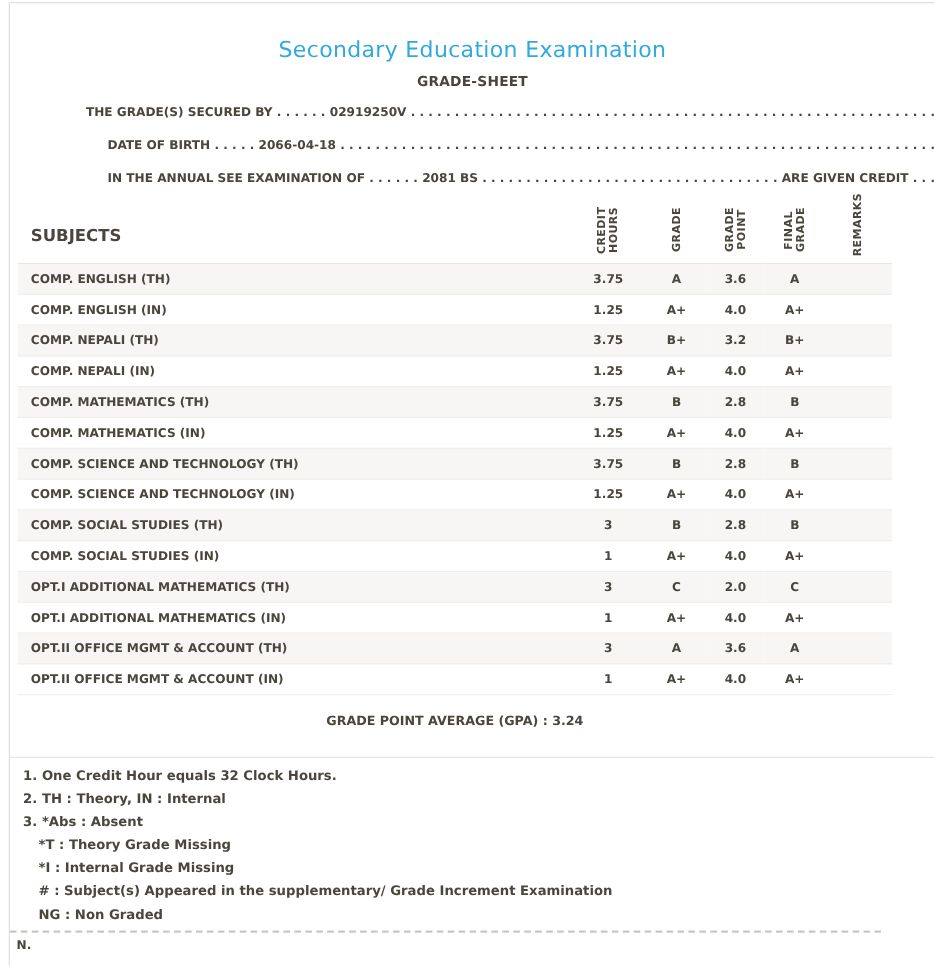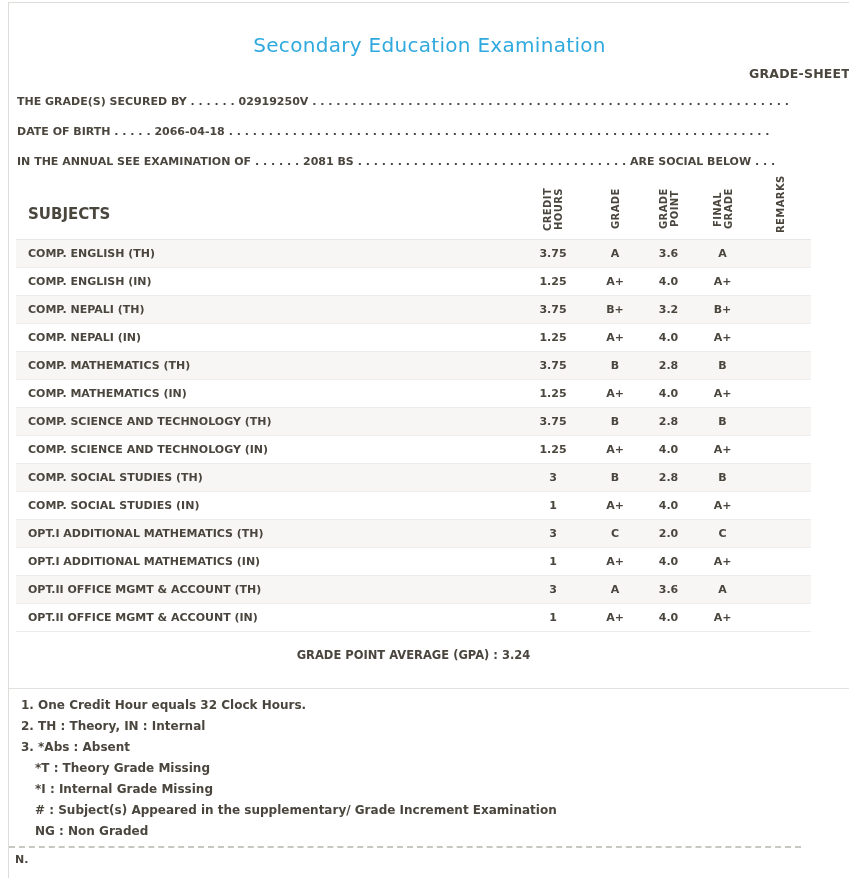--- a/index.html
+++ b/index.html
@@ -12,25 +12,25 @@
   }
   .panel {
     position:absolute; left:8px; top:2px; right:-2px; bottom:-2px;
     border:1px solid #dedcd8; background:#fff;
   }
   .title {
     margin-top:30px; text-align:center; font-size:20px; font-weight:400;
     color:var(--accent); letter-spacing:0.3px;
   }
   .subtitle {
-    margin-top:9px; text-align:right; font-size:12.5px; font-weight:700;
+    margin-top:9px; text-align:center; font-size:12.5px; font-weight:700;
     letter-spacing:0.2px;
   }
   .dotlines { margin:14px 0 0 8px; font-size:11px; font-weight:700; }
-  .dotline { height:13px; margin-bottom:17px; white-space:nowrap; overflow:hidden; }
+  .dotline { height:13px; margin-bottom:17px; white-space:nowrap; overflow:hidden;text-align:right; }
   table.grades {
     border-collapse:collapse; table-layout:fixed; width:795px;
     margin:0 0 0 7px; font-size:11px;
   }
   thead th {
     vertical-align:bottom; padding:0 0 6px 0; font-weight:700;
     border-bottom:1px solid #e9e7e3;
   }
   th.subjects { text-align:left; padding-left:12px; padding-bottom:16px; font-size:15px; }
   .vwrap { display:flex; justify-content:center; }
@@ -77,21 +77,21 @@
       <span>DATE OF BIRTH</span>
       <span>. . . . .</span>
       <span>2066-04-18</span>
       <span>. . . . . . . . . . . . . . . . . . . . . . . . . . . . . . . . . . . . . . . . . . . . . . . . . . . . . . . . . . . . . . . . . . . .</span>
     </div>
     <div class="dotline">
       <span>IN THE ANNUAL SEE EXAMINATION OF</span>
       <span>. . . . . .</span>
       <span>2081 BS</span>
       <span>. . . . . . . . . . . . . . . . . . . . . . . . . . . . . . . . . .</span>
-      <span>ARE SOCIAL BELOW</span>
+      <span>ARE GIVEN CREDIT</span>
       <span>. . .</span>
     </div>
   </div>
 
   <table class="grades">
     <colgroup>
       <col style="width:502px">
         <col style="width:70px">
         <col style="width:54px">
       <col style="width:53px">

